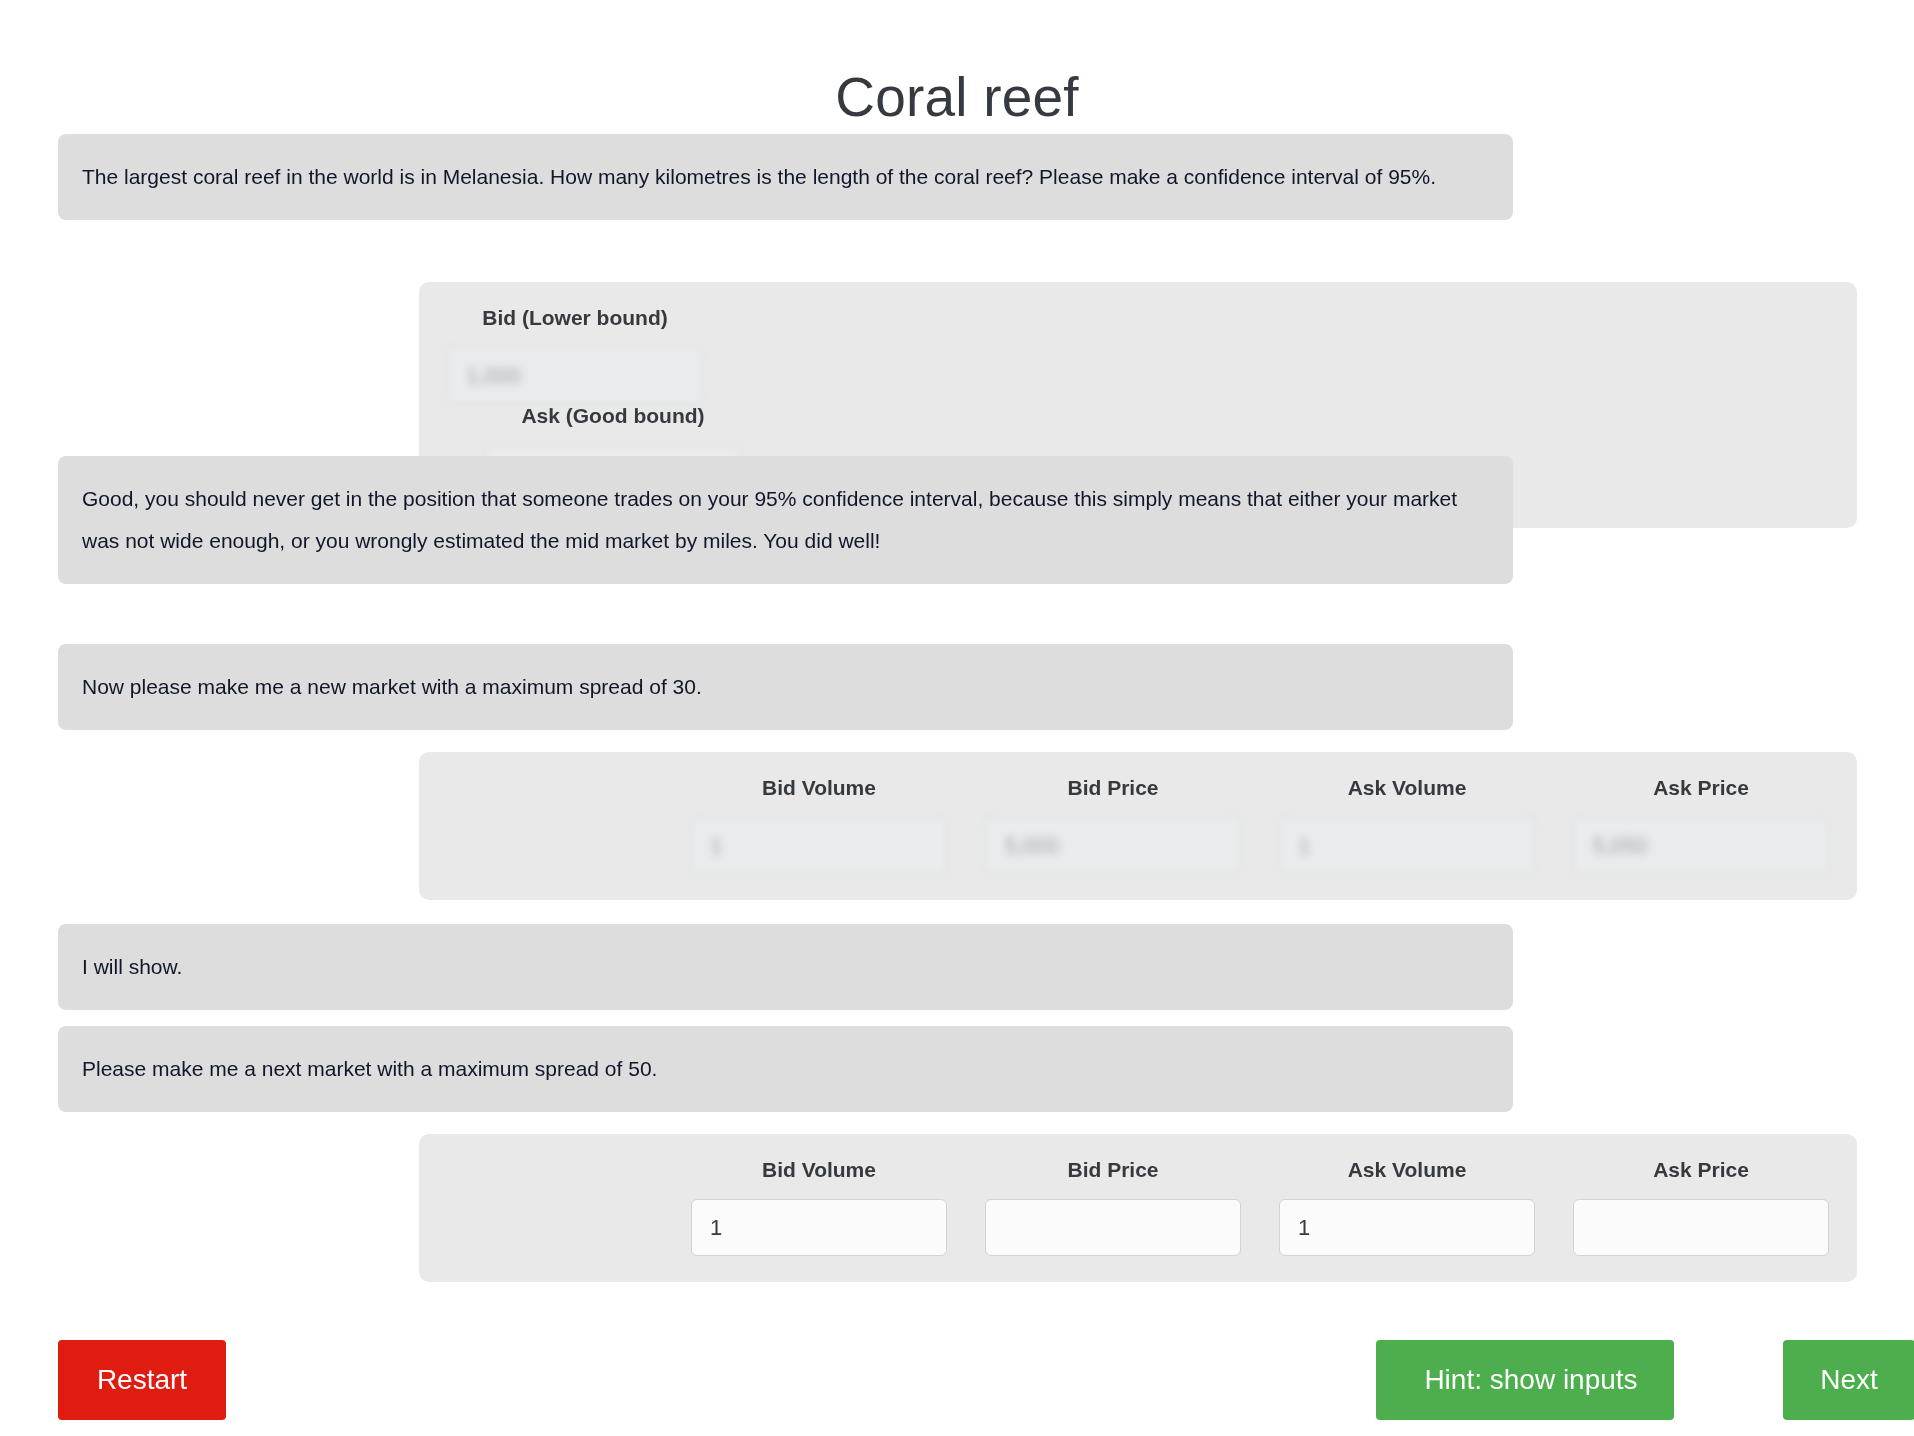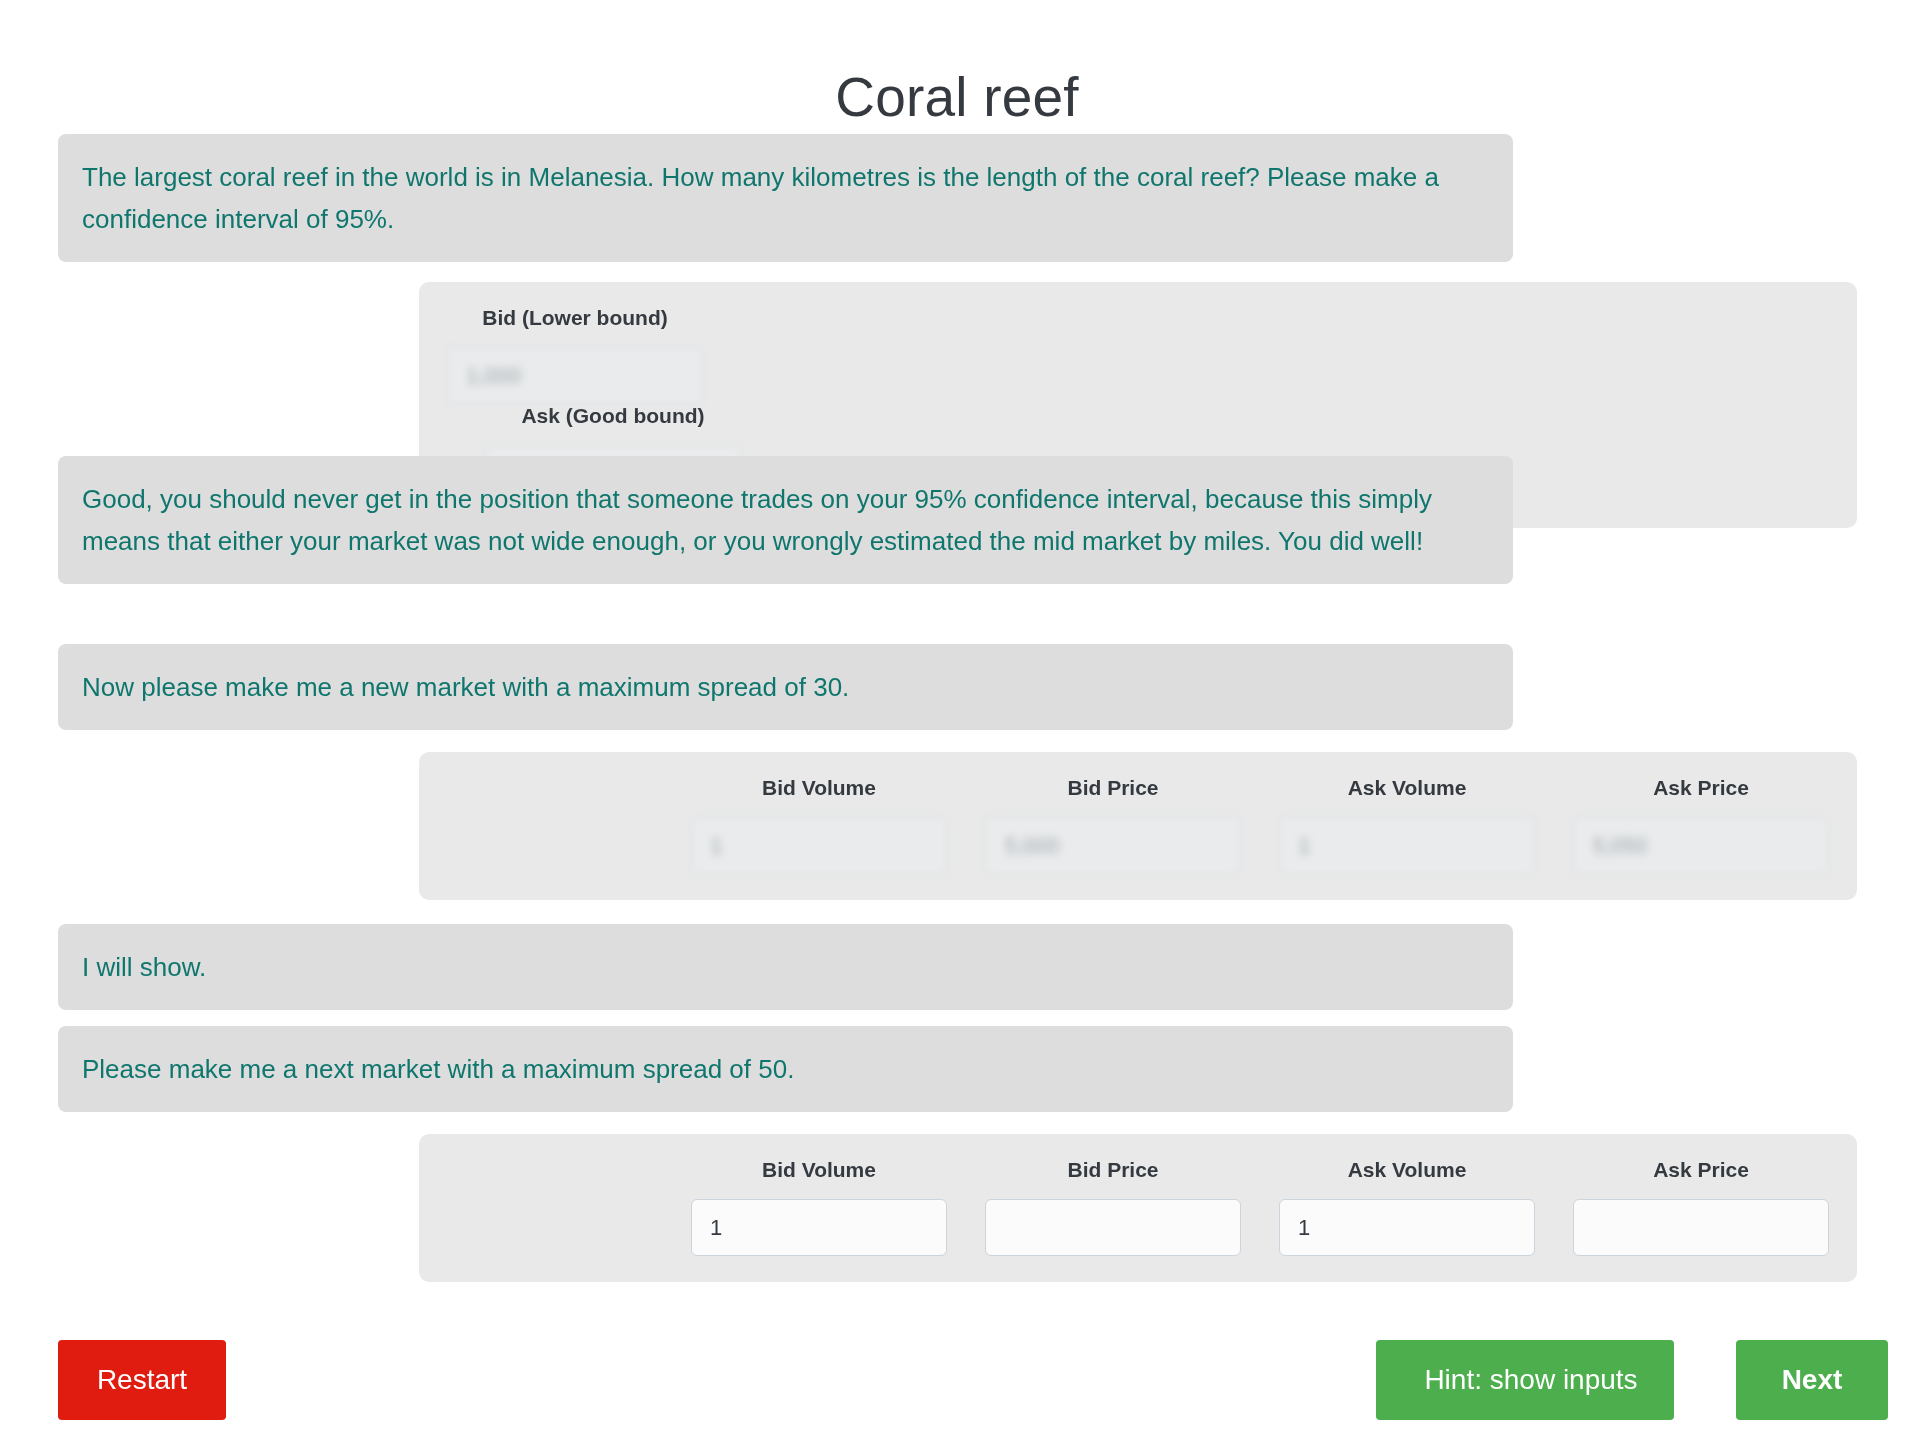--- a/index.html
+++ b/index.html
@@ -31,22 +31,22 @@
     color: #343a40;
     letter-spacing: 0.2px;
     line-height: 60px;
   }
 
   
   .bubble {
     position: absolute;
     background: #dddddd;
     border-radius: 8px;
-    color: #0f766e;
-    font-size: 26px;
+    color: #0f172a;
+    font-size: 21px;
     line-height: 42px;
     padding: 22px 24px;
     left: 58px;
     width: 1455px;
   }
 
   .bubble p { margin: 0; }
 
   
   .input-panel {
@@ -116,21 +116,21 @@
     font-size: 28px;
     font-family: "Liberation Sans", sans-serif;
     cursor: pointer;
     height: 80px;
     line-height: 80px;
     padding: 0 26px;
     text-align: center;
   }
   .btn-restart { background: #e01b10; left: 58px;  top: 1340px; width: 168px; }
   .btn-hint    { background: #4cae4c; left: 1376px; top: 1340px; width: 298px; }
-  .btn-next    { background: #4cae4c; left: 1736px; top: 1340px; width: 152px; font-weight: bold; }
+  .btn-next    { background: #4cae4c; left: 1783px; top: 1340px; width: 132px; }
 </style>
 </head>
 <body>
 
 <div class="page">
 
   <h1 class="page-title" style="color: rgb(52, 58, 64);">Coral reef</h1>
 
   <div id="conversation-root">
       <div class="bubble" style="top: 134px; background: rgb(221, 221, 221);">

